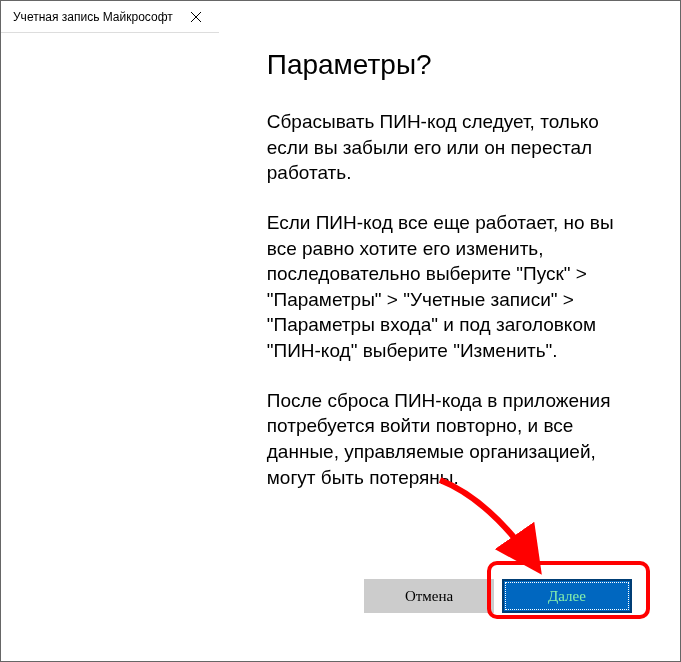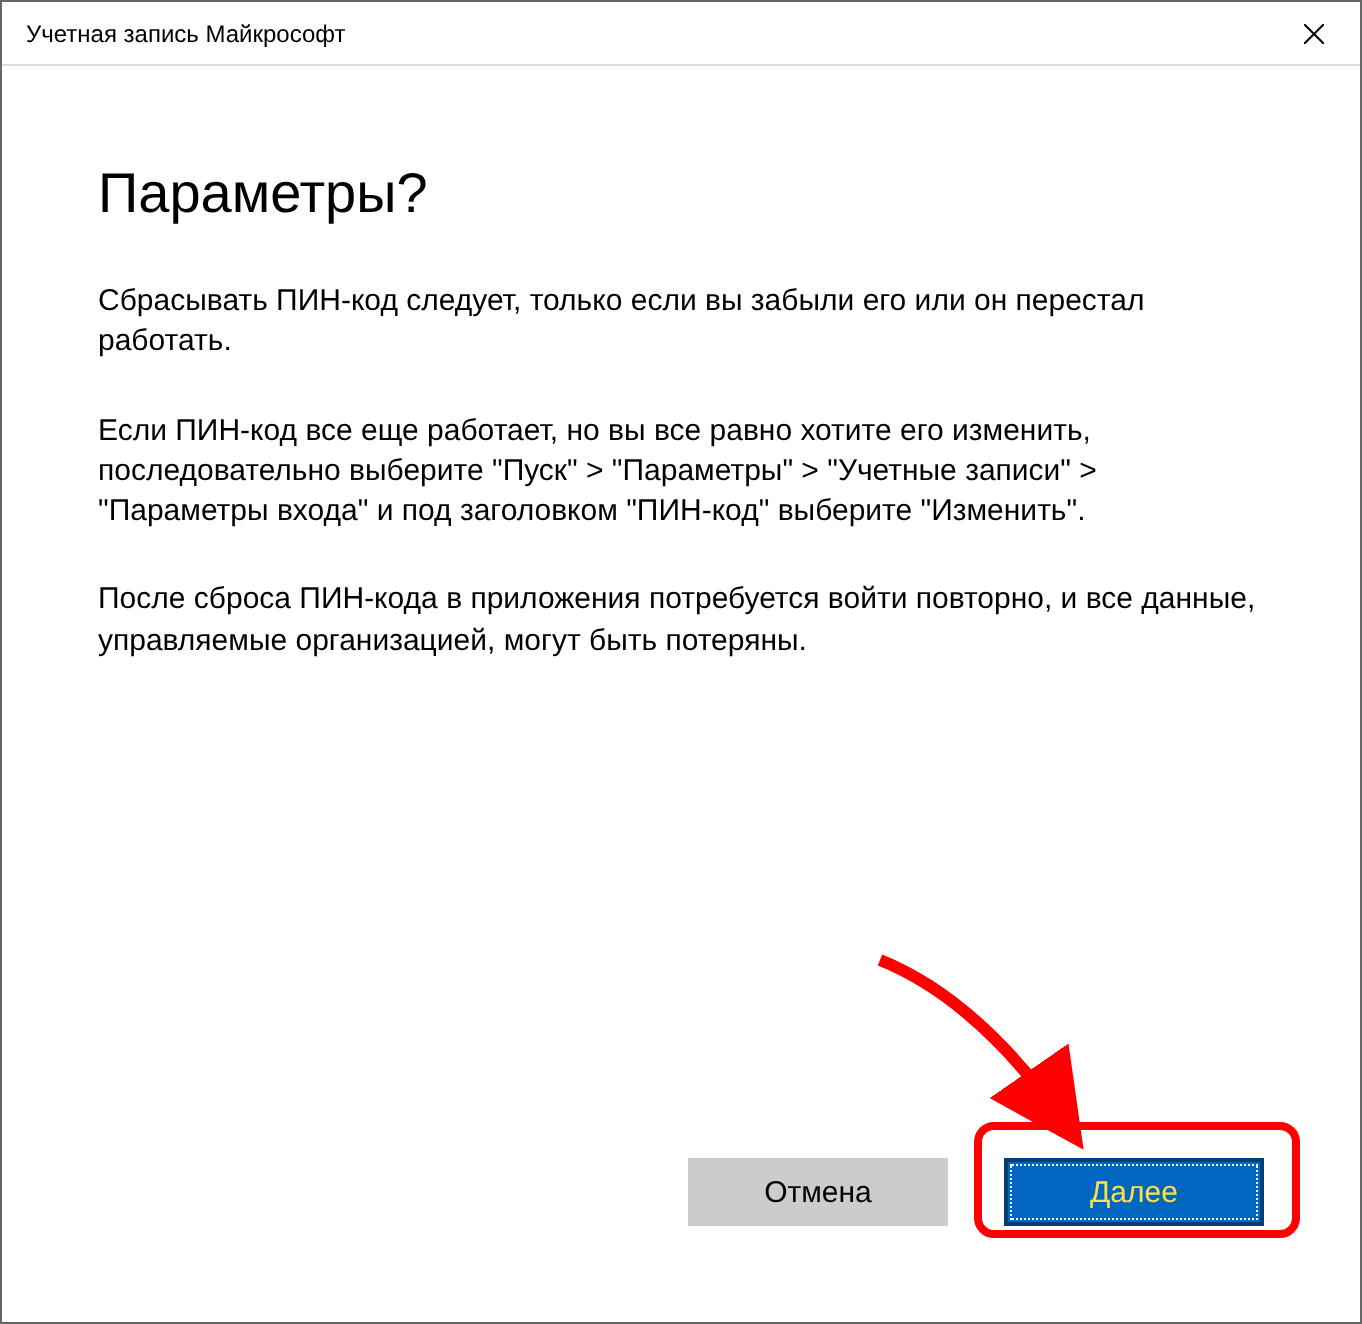--- a/index.html
+++ b/index.html
@@ -13,21 +13,21 @@
       width: 681px;
       height: 662px;
       position: relative;
     }
     .window {
       width: 681px;
       height: 662px;
       border: 1px solid #666;
       background: #fff;
       display: flex;
-      flex-direction: column;
+      flex-direction: row;
     }
     .titlebar {
       height: 32px;
       display: flex;
       align-items: center;
       justify-content: space-between;
       padding: 0 0 0 12px;
       border-bottom: 1px solid #ddd;
       font-size: 12px;
       color: #000;
@@ -53,52 +53,51 @@
       display: flex;
       flex-direction: column;
     }
     .heading {
       font-size: 28px;
       font-weight: 300;
       color: #000;
       margin-bottom: 28px;
     }
     .paragraph {
-      font-size: 15px;
+      font-size: 19px;
       color: #000;
       line-height: 1.35;
       margin-bottom: 24px;
     }
     .button-row {
       margin-top: auto;
       display: flex;
       justify-content: flex-end;
       gap: 8px;
       padding-bottom: 24px;
       position: relative;
     }
     .btn {
       min-width: 130px;
       height: 34px;
       font-size: 15px;
       border: none;
       cursor: pointer;
-      font-family: Liberation Sans, sans-serif;
+      font-family: Liberation Serif, serif;
     }
     .btn-cancel {
       background: #cccccc;
       color: #000;
     }
     .btn-next {
       background: #0067c0;
-      color: #fde047;
+      color: #86efac;
       border: 2px solid #003e75;
       outline: 1px dotted #fff;
       outline-offset: -4px;
-      margin-left: 20px;
     }
     .highlight-box {
       position: absolute;
       border: 4px solid #ff0000;
       border-radius: 10px;
       pointer-events: none;
     }
     .arrow-svg {
       position: absolute;
       pointer-events: none;

